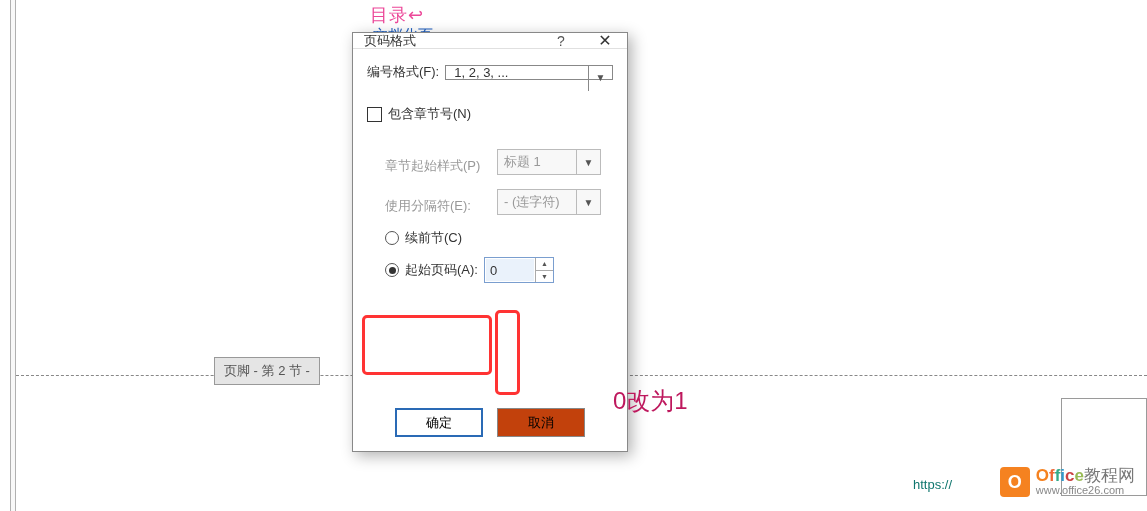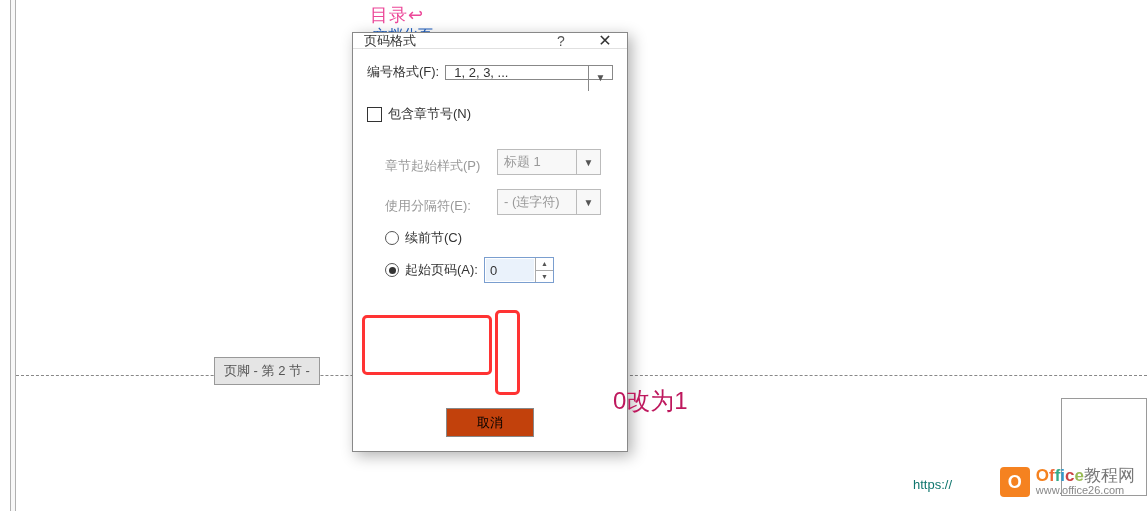--- a/index.html
+++ b/index.html
@@ -109,20 +109,21 @@
       <div class="spin">
         <input class="spin-input" value="0" style="">
         <div class="spin-btns">
           <span class="spin-up">▲</span>
           <span class="spin-down">▼</span>
         </div>
       </div>
     </div>
   </div>
   <div class="btn-row">
+    <div class="btn primary">确定</div>
     <div class="btn">取消</div>
   </div>
 </div>
 
 <div class="highlight1"></div>
 <div class="highlight2"></div>
 <div class="annot">0改为1</div>
 
 <span class="faded-url">https://</span>
 

